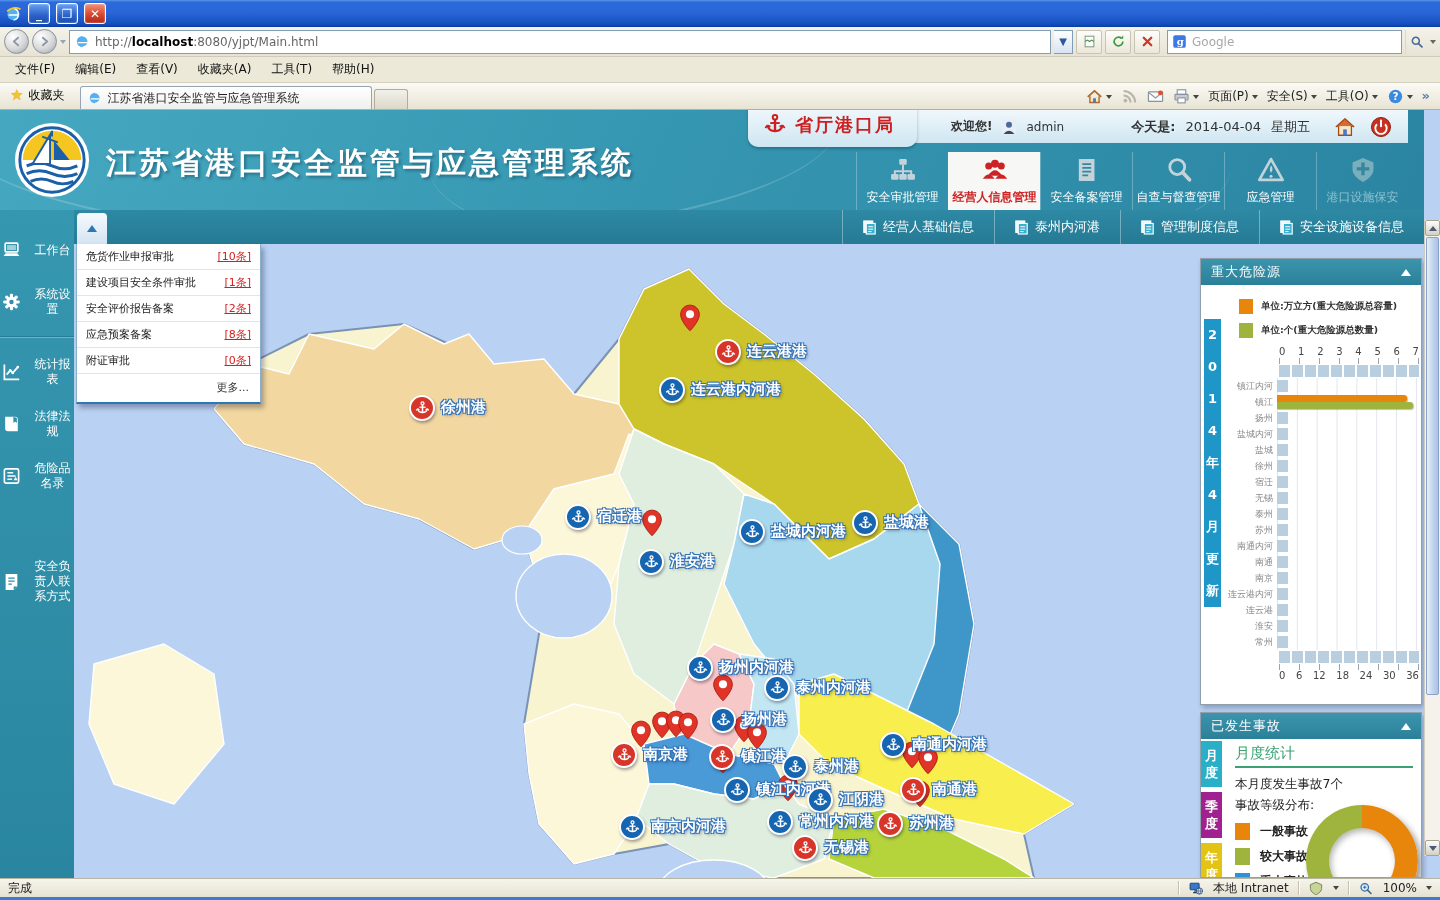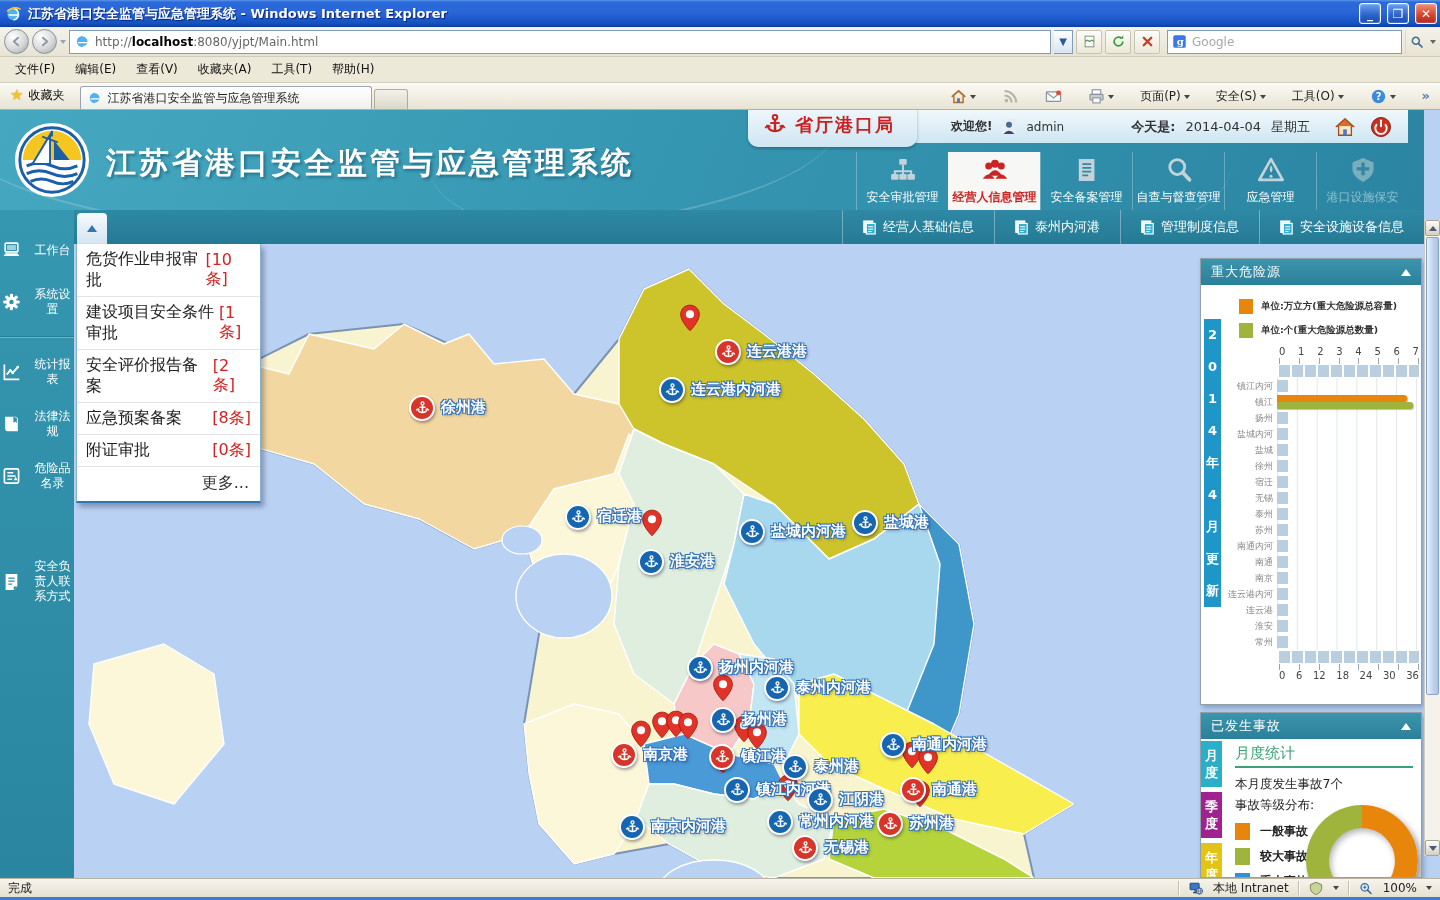--- a/index.html
+++ b/index.html
@@ -32,21 +32,21 @@
 
   .menubar { height:26px; display:flex; align-items:center; gap:2px; padding:0 6px; background:#ece9d8; border-bottom:1px solid #d4d0c0; font-size:12px; color:#111; }
   .menu-item { padding:4px 9px; }
 
   .favbar { height:27px; display:flex; align-items:flex-end; background:linear-gradient(#fbfaf4,#e8e4d4); border-bottom:1px solid #b4b0a0; padding:0 6px; }
   .fav-left { display:flex; align-items:center; gap:5px; padding:0 6px 5px 4px; }
   .star { color:#f4c430; font-size:15px; text-shadow:0 0 1px #c89010; }
   .tab { width:292px; height:23px; margin-left:10px; background:linear-gradient(#ffffff,#eef0ee); border:1px solid #98a4b4; border-bottom:none; border-radius:3px 3px 0 0; display:flex; align-items:center; gap:5px; padding:0 7px; font-size:12px; color:#222; }
   .tab .icn { width:14px; height:14px; }
   .tab-stub { width:34px; height:20px; margin-left:2px; background:linear-gradient(#f2f1ea,#dcd8c8); border:1px solid #b0ac9c; border-bottom:none; border-radius:3px 3px 0 0; }
-  .cmdbar { margin-left:auto; display:flex; align-items:flex-start; gap:26px; padding:0 4px 4px 0; font-size:12px; color:#222; }
+  .cmdbar { margin-left:auto; display:flex; align-items:flex-start; gap:9px; padding:0 4px 4px 0; font-size:12px; color:#222; }
   .cmd-ic { width:17px; height:17px; }
   .cmd-group { display:flex; align-items:center; gap:3px; }
   .drop-tri { width:0; height:0; border-left:3.5px solid transparent; border-right:3.5px solid transparent; border-top:4px solid #444; }
   .chev { color:#5a7aa8; font-weight:bold; font-size:13px; }
 
   
   .app { position:absolute; top:110px; left:0; right:0; bottom:22px; background:#b9d1f2; overflow:hidden; }
 
   .app-header { position:absolute; top:0; left:0; right:16px; height:100px; background:linear-gradient(115deg,#46a8c0 0%,#3697b2 45%,#2b85a2 100%); overflow:hidden; }
   .wave1 { position:absolute; left:-60px; top:-110px; width:900px; height:240px; border-radius:50%; border-bottom:3px solid rgba(255,255,255,.18); }
@@ -93,23 +93,23 @@
   
   .map { position:absolute; left:74px; top:134px; right:16px; bottom:0; background:#b9d1f2; overflow:hidden; }
   .map svg.regions { position:absolute; left:0; top:0; }
   .port { position:absolute; width:26px; height:26px; cursor:pointer; }
   .port .pmark { width:26px; height:26px; border-radius:50%; border:2px solid #fff; box-shadow:1px 2px 3px rgba(0,0,40,.35); display:flex; align-items:center; justify-content:center; }
   .port .pmark .icn { width:17px; height:17px; }
   .port-label { position:absolute; left:32px; top:3px; white-space:nowrap; font-size:15px; font-weight:bold; color:#fff; text-shadow:-1px -1px 0 #3272b8,1px -1px 0 #3272b8,-1px 1px 0 #3272b8,1px 1px 0 #3272b8,2px 2px 3px rgba(0,0,60,.35); }
   .pin { position:absolute; width:22px; height:28px; }
 
   
-  .tasks-panel { position:absolute; left:76px; top:134px; width:185px; background:#fff; border:1px solid #8ab0d0; border-top:none; border-bottom:2px solid #2a78b8; box-shadow:3px 4px 5px rgba(0,0,40,.3); font-size:16px; }
+  .tasks-panel { position:absolute; left:76px; top:134px; width:185px; background:#fff; border:1px solid #8ab0d0; border-top:none; border-bottom:2px solid #2a78b8; box-shadow:3px 4px 5px rgba(0,0,40,.3); font-size:11px; }
   .task-row { display:flex; justify-content:space-between; align-items:center; padding:5px 9px; border-bottom:1px solid #e4e4e4; color:#222; cursor:pointer; }
-  .task-row .cnt { color:#d42222; }
+  .task-row .cnt { color:#d42222;text-decoration:underline; }
   .task-more { text-align:right; padding:6px 11px 7px; color:#333; cursor:pointer; }
 
   
   .rpanel { position:absolute; width:222px; background:#fff; border:1px solid #90a0ac; box-shadow:2px 3px 5px rgba(0,0,40,.25); }
   .rpanel-header { height:26px; background:linear-gradient(#3c95ad,#2a8098); color:#fff; display:flex; align-items:center; padding:0 10px; font-size:13px; letter-spacing:1px; }
   .rpanel-header .tri-up-white { margin-left:auto; width:0; height:0; border-left:5px solid transparent; border-right:5px solid transparent; border-bottom:7px solid #fff; cursor:pointer; }
   .hazard { left:1200px; top:148px; height:447px; }
   .hazard-body { position:relative; height:419px; overflow:hidden; }
   .date-strip { position:absolute; left:3px; top:34px; width:17px; background:#1e96c8; color:#fff; font-size:13px; font-weight:bold; text-align:center; line-height:32px; }
   .hz-legend { margin:9px 0 2px 38px; }
@@ -159,21 +159,20 @@
 <body>
 
 <div class="titlebar">
   <span class="icn" style="width:17px;height:17px">
       <svg viewBox="0 0 24 24">
         <circle cx="12" cy="13" r="8.6" fill="#55b0f0"></circle>
         <path d="M5 14 h14 M12 4.6 a8.6 8.6 0 0 1 0 16.8" fill="none" stroke="#fff" stroke-width="2"></path>
         <path d="M3 9 Q12 1 22 6" stroke="#f4c430" stroke-width="2.4" fill="none"></path>
       </svg>
     </span>
-  <span class="win-title">江苏省港口安全监管与应急管理系统 - Windows Internet Explorer</span>
   <span class="winbtn">_</span>
   <span class="winbtn">❐</span>
   <span class="winbtn close">✕</span>
 </div>
 
 <div class="addrbar">
   <span class="navcircle">
       <span class="icn">
         <svg viewBox="0 0 24 24">
           <path d="M15 5 L7 12 L15 19" fill="none" stroke="currentColor" stroke-width="3.4" stroke-linecap="round" stroke-linejoin="round"></path>

